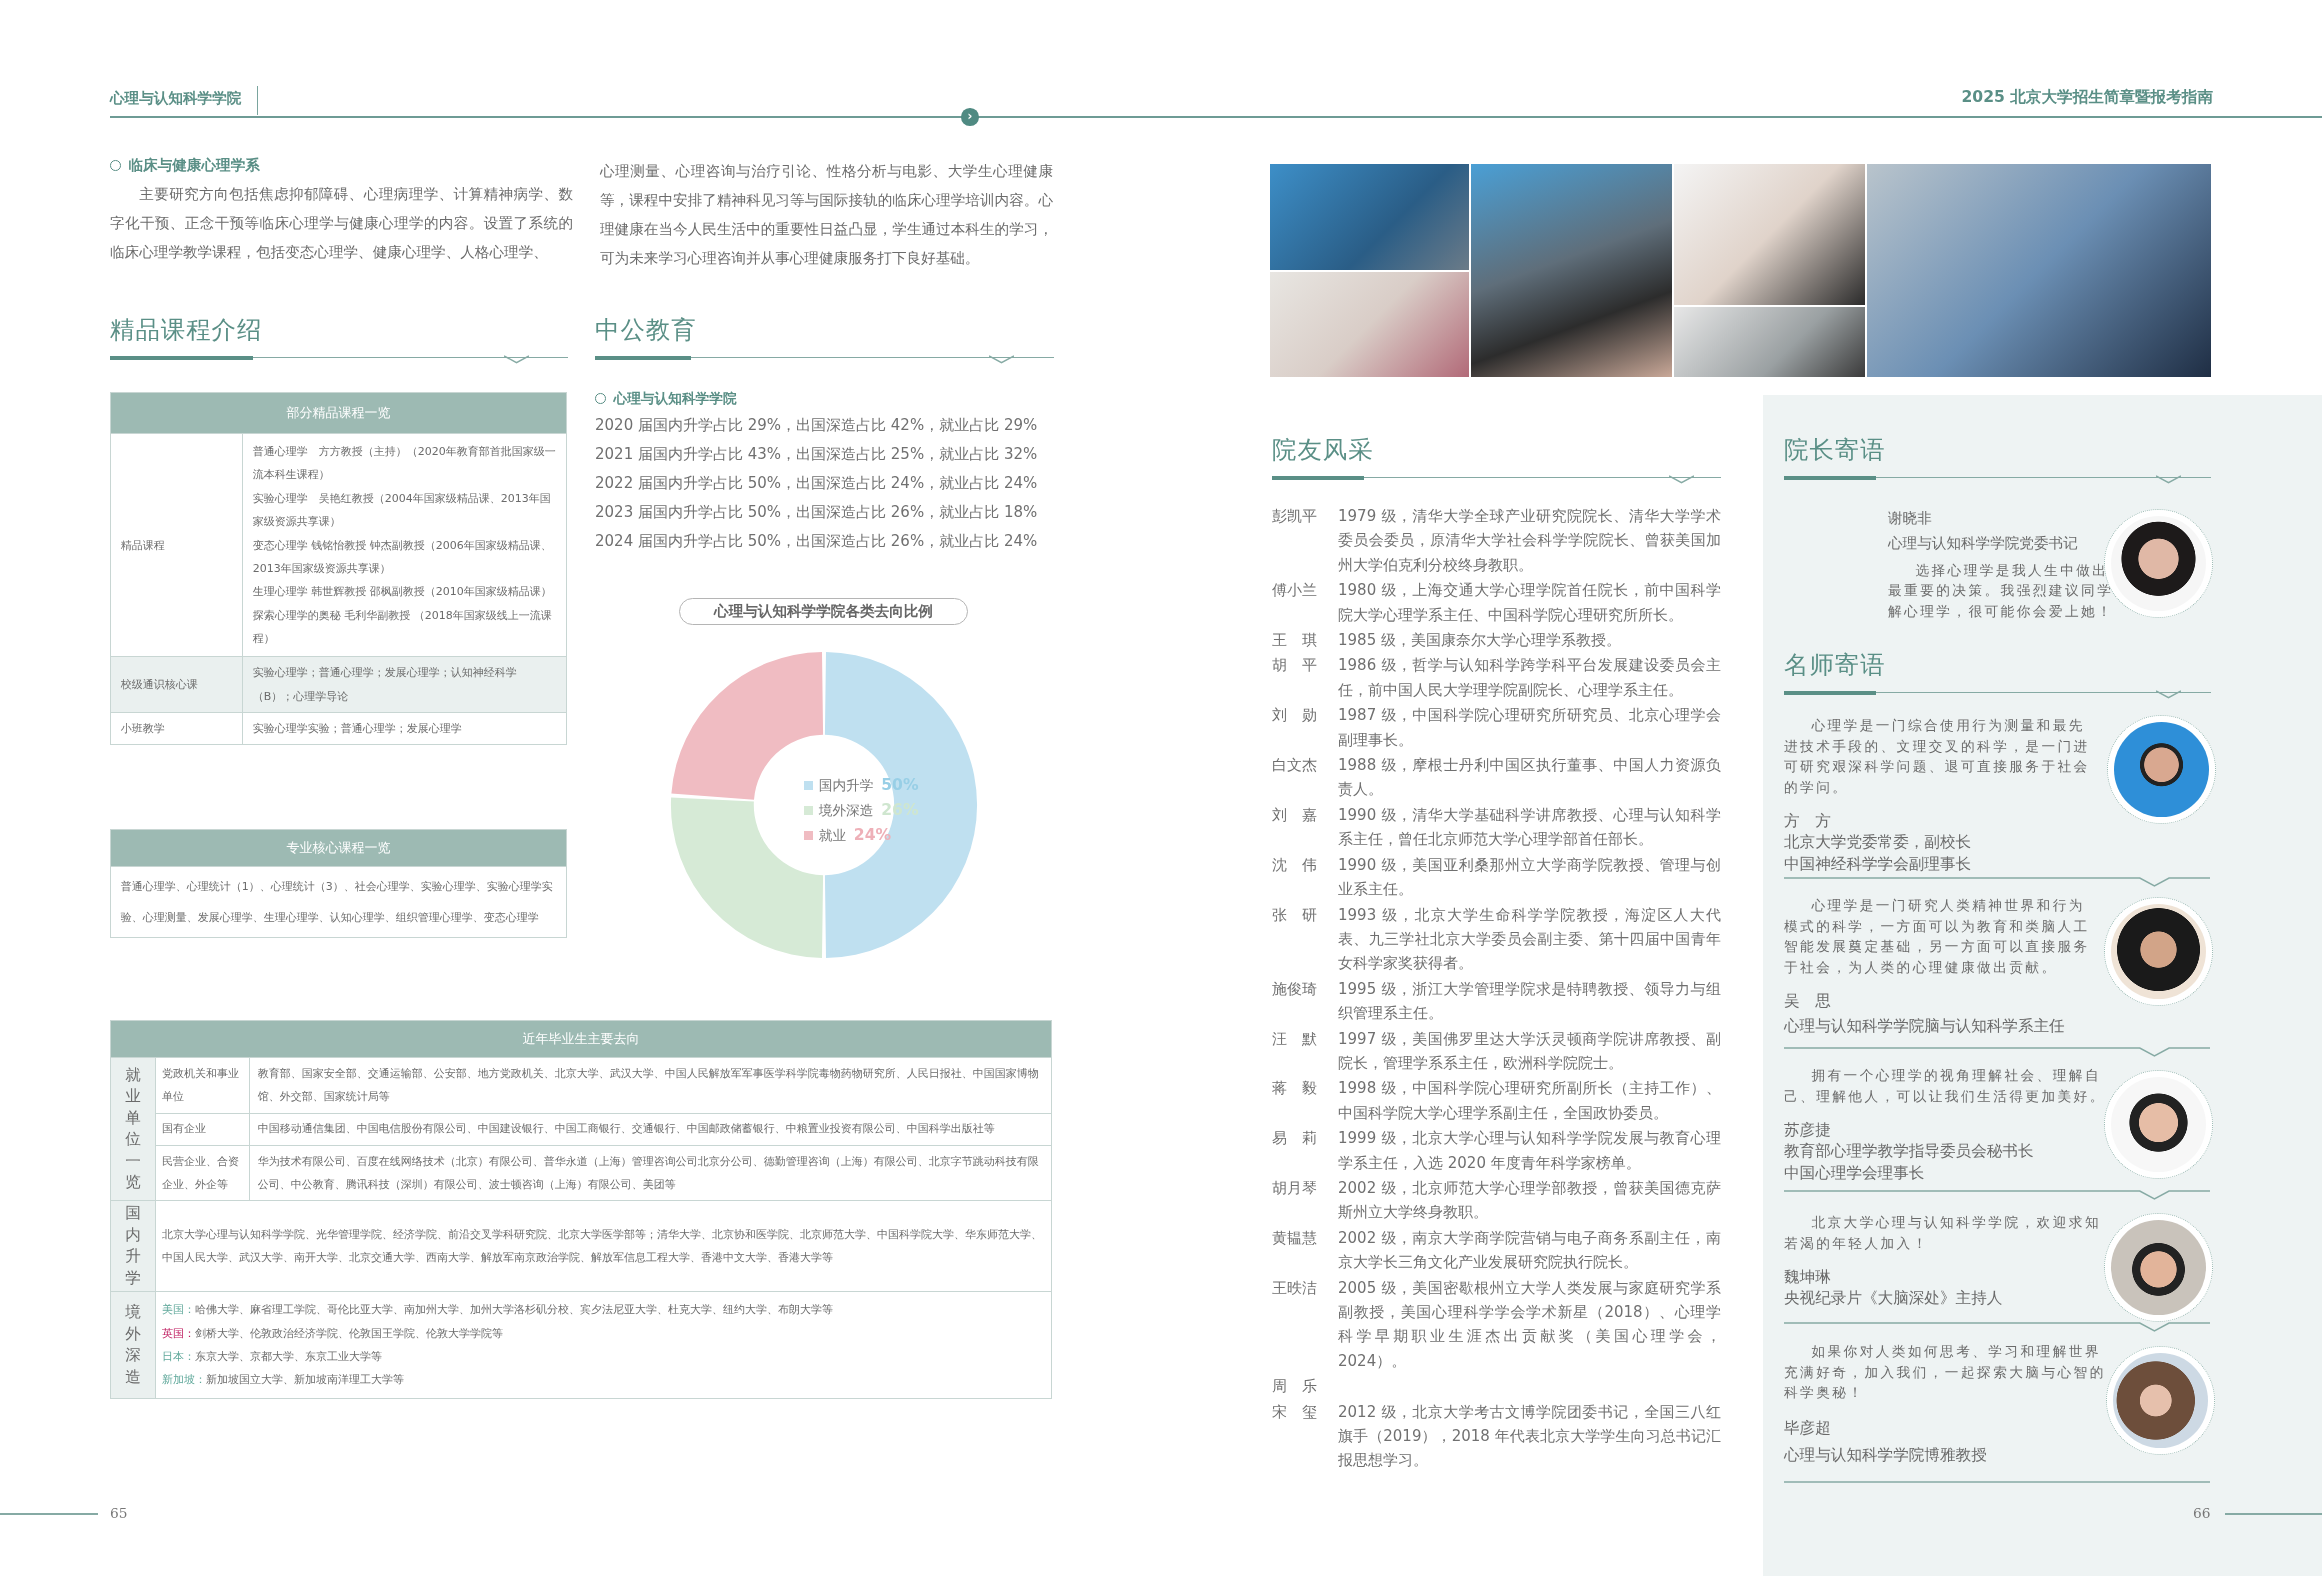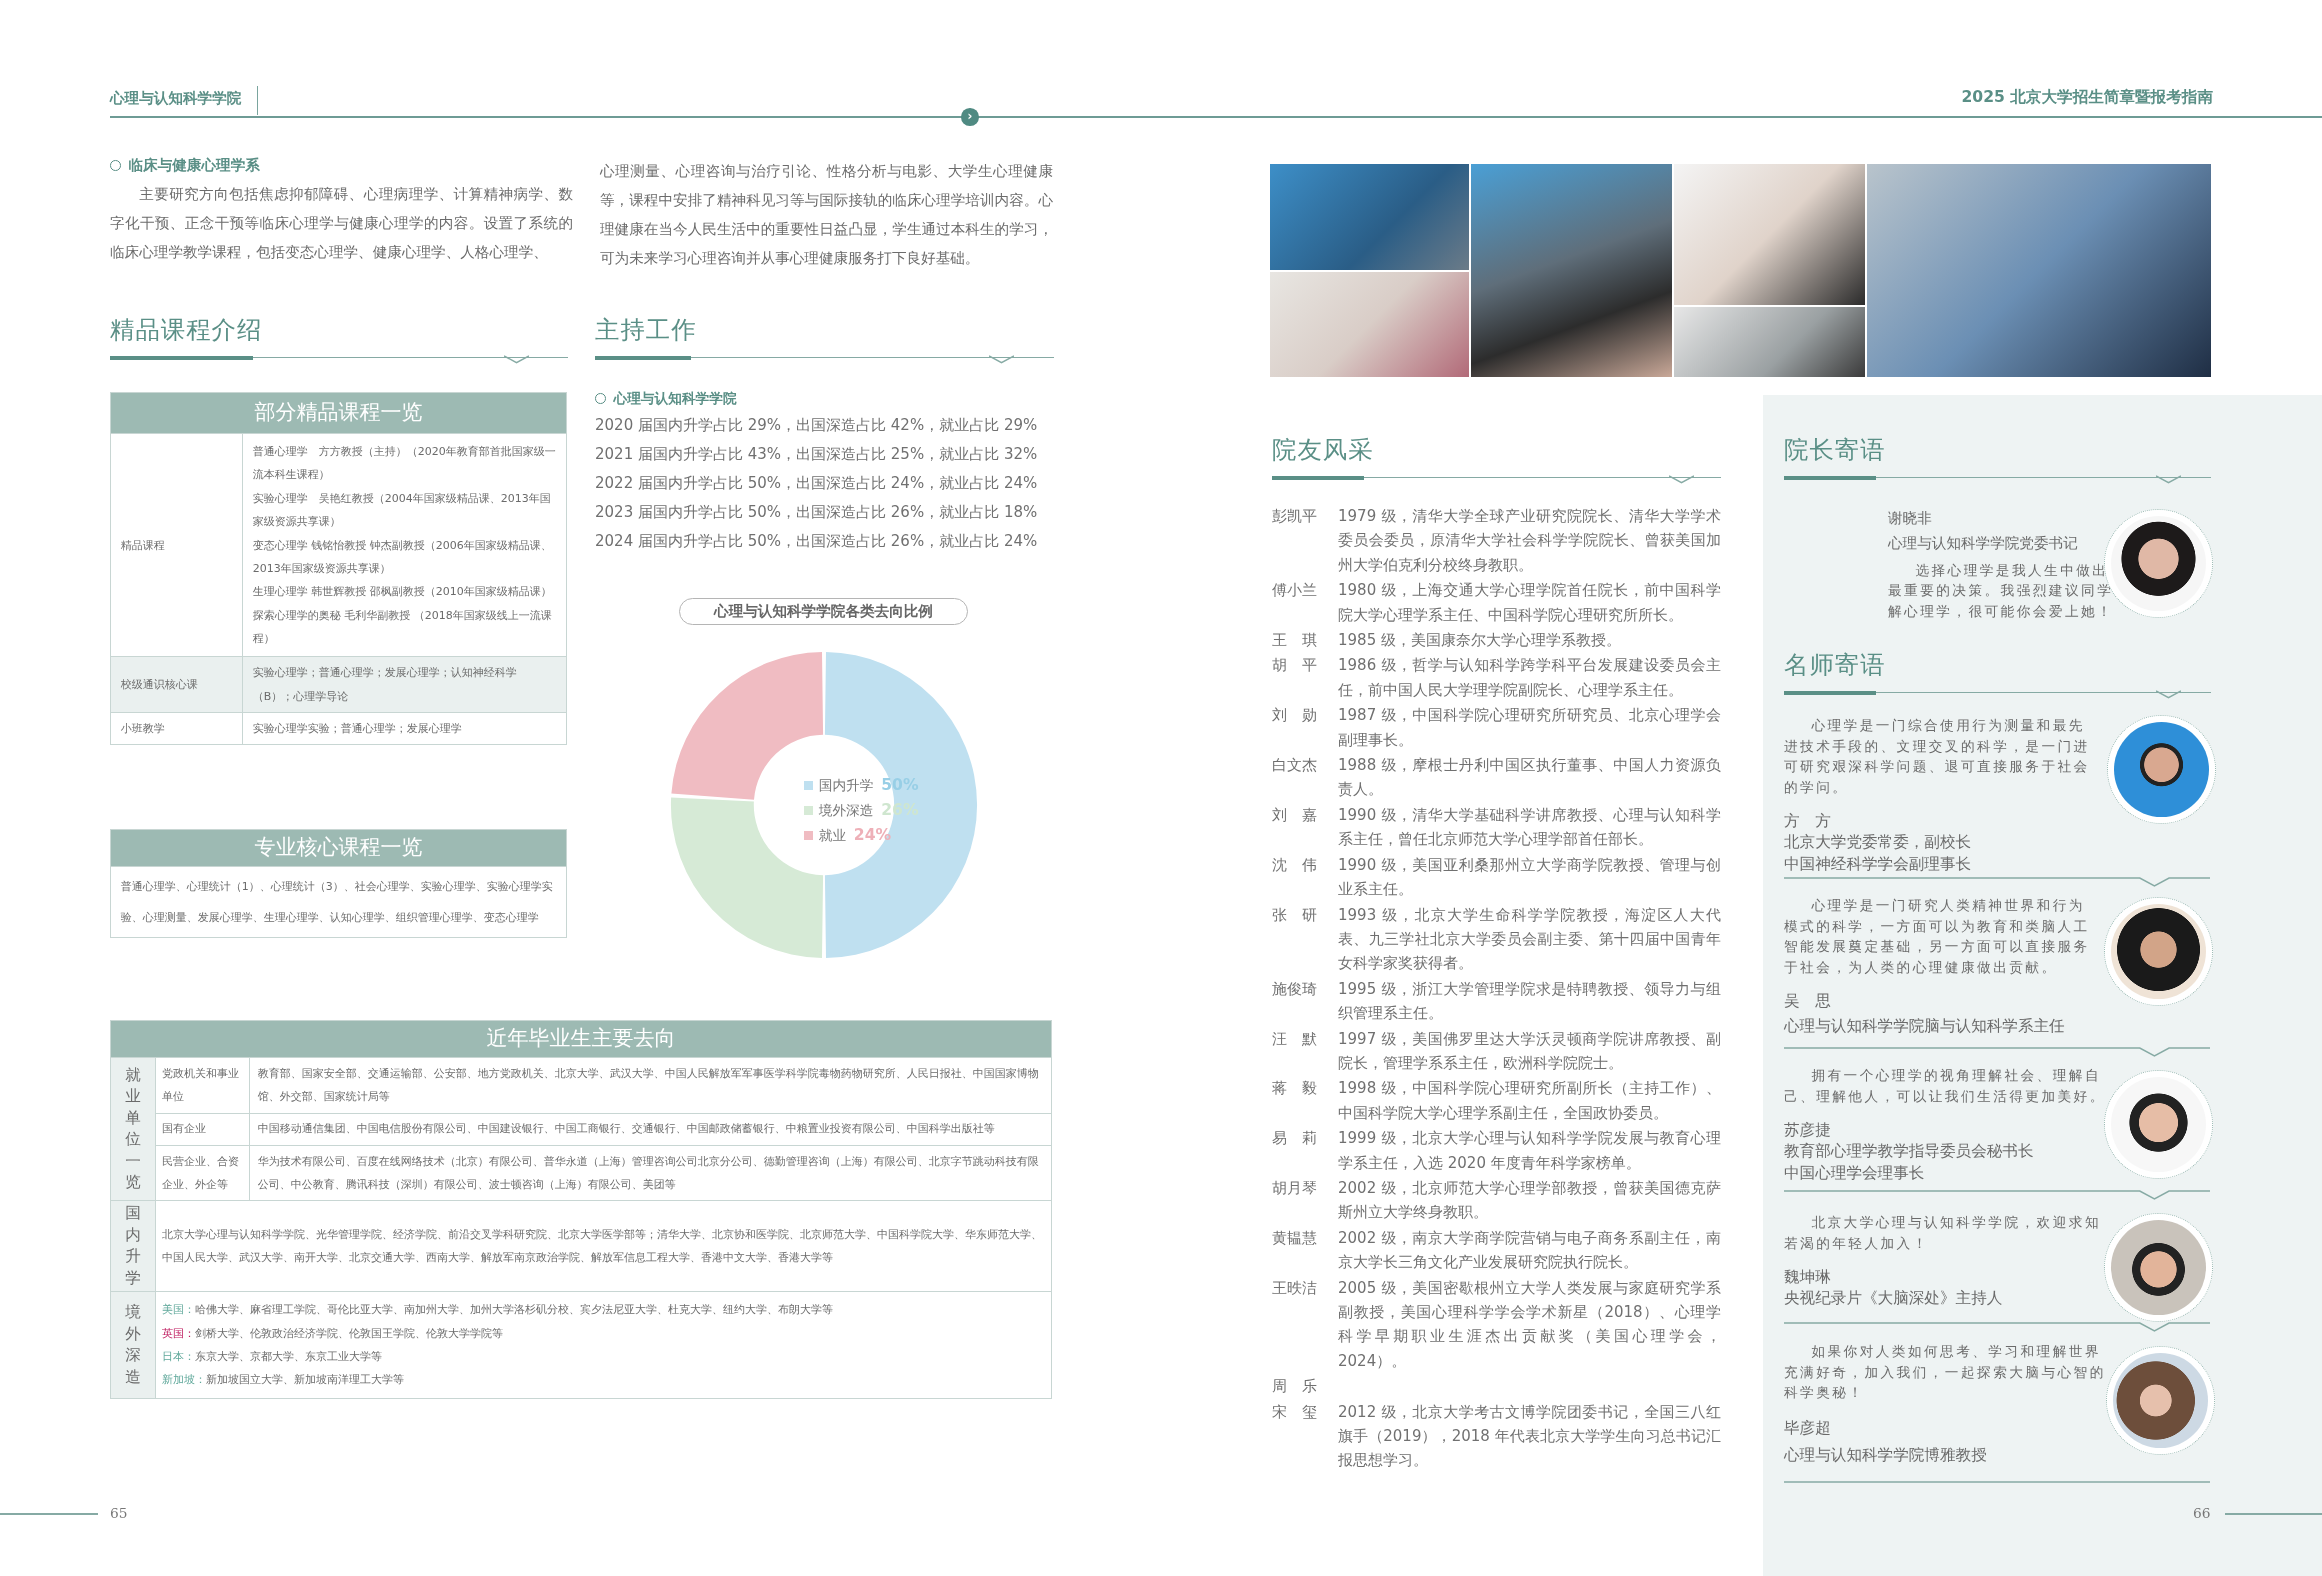--- a/index.html
+++ b/index.html
@@ -20,21 +20,21 @@
   .para { font-size: 14.6px; line-height: 29px; color: #6b6b6b; text-align: justify; }
 
   .section-title { font-size: 24.4px; color: #5a8f86; letter-spacing: 1px; }
   .title-rule { position: relative; height: 9.8px; }
   .title-rule .thick { position: absolute; left: 0; top: 0; height: 3.9px; background: #5a8f86; }
   .title-rule .thin { position: absolute; top: 1px; height: 1.5px; background: #86aaa4; }
   .title-rule .chev { position: absolute; top: -4.9px; width: 25px; height: 12.7px; }
 
   table { border-collapse: collapse; }
   .tbl td { border: 1px solid #c8d6d3; font-size: 11px; line-height: 23.4px; color: #6b6b6b; vertical-align: middle; }
-  .tbl .th { background: #9dbab3; color: #fff; text-align: center; font-size: 21px; height: 41px; }
+  .tbl .th { background: #9dbab3; color: #fff; text-align: center; font-size: 13px; height: 41px; }
   .tbl .shade { background: #eaf0ef; }
 
   
   .pill { position: absolute; left: 679px; top: 598px; width: 289px; height: 27px; border: 1.5px solid #b5b5b5; border-radius: 13.7px; text-align: center; font-size: 14.6px; font-weight: bold; color: #666; line-height: 24.4px; }
   .legend { position: absolute; left: 804px; top: 773px; font-size: 13.7px; color: #777; line-height: 25px; }
   .legend .sw { display: inline-block; width: 8.8px; height: 8.8px; margin-right: 5.9px; vertical-align: 0; }
   .legend .pct { font-weight: bold; font-size: 15.6px; margin-left: 7.8px; }
 
   .alumni-row { display: flex; font-size: 15px; line-height: 24.4px; color: #707070; margin-bottom: 1px; }
   .alumni-name { width: 66px; flex: none; }
@@ -108,21 +108,21 @@
       <tr>
         <td class="th" style="height:37px;">专业核心课程一览</td>
       </tr>
   <tr>
         <td style="padding:3.9px 9.8px;line-height:31px;">普通心理学、心理统计（1）、心理统计（3）、社会心理学、实验心理学、实验心理学实验、心理测量、发展心理学、生理心理学、认知心理学、组织管理心理学、变态心理学</td>
       </tr>
 </tbody>
   </table>
 
 <div style="position:absolute;left:595px;top:314px;width:458px;">
-  <div class="section-title">主持工作</div>
+  <div class="section-title">中公教育</div>
   <div class="title-rule" style="margin-top:9.8px;">
     <div class="thick" style="width:96px;"></div>
     <div class="thin" style="left:96px;width:363px;"></div>
     <svg class="chev" style="left:394px;" viewBox="0 0 26 13">
         <polyline points="0,5 13,12 26,5" fill="none" stroke="#86aaa4" stroke-width="1.5"></polyline>
       </svg>
   </div>
 </div>
 <div style="position:absolute;left:595px;top:390px;width:468px;">
   <div class="sub-h" style="font-size:13.7px;"><span class="ring"></span><span>心理与认知科学学院</span></div>

